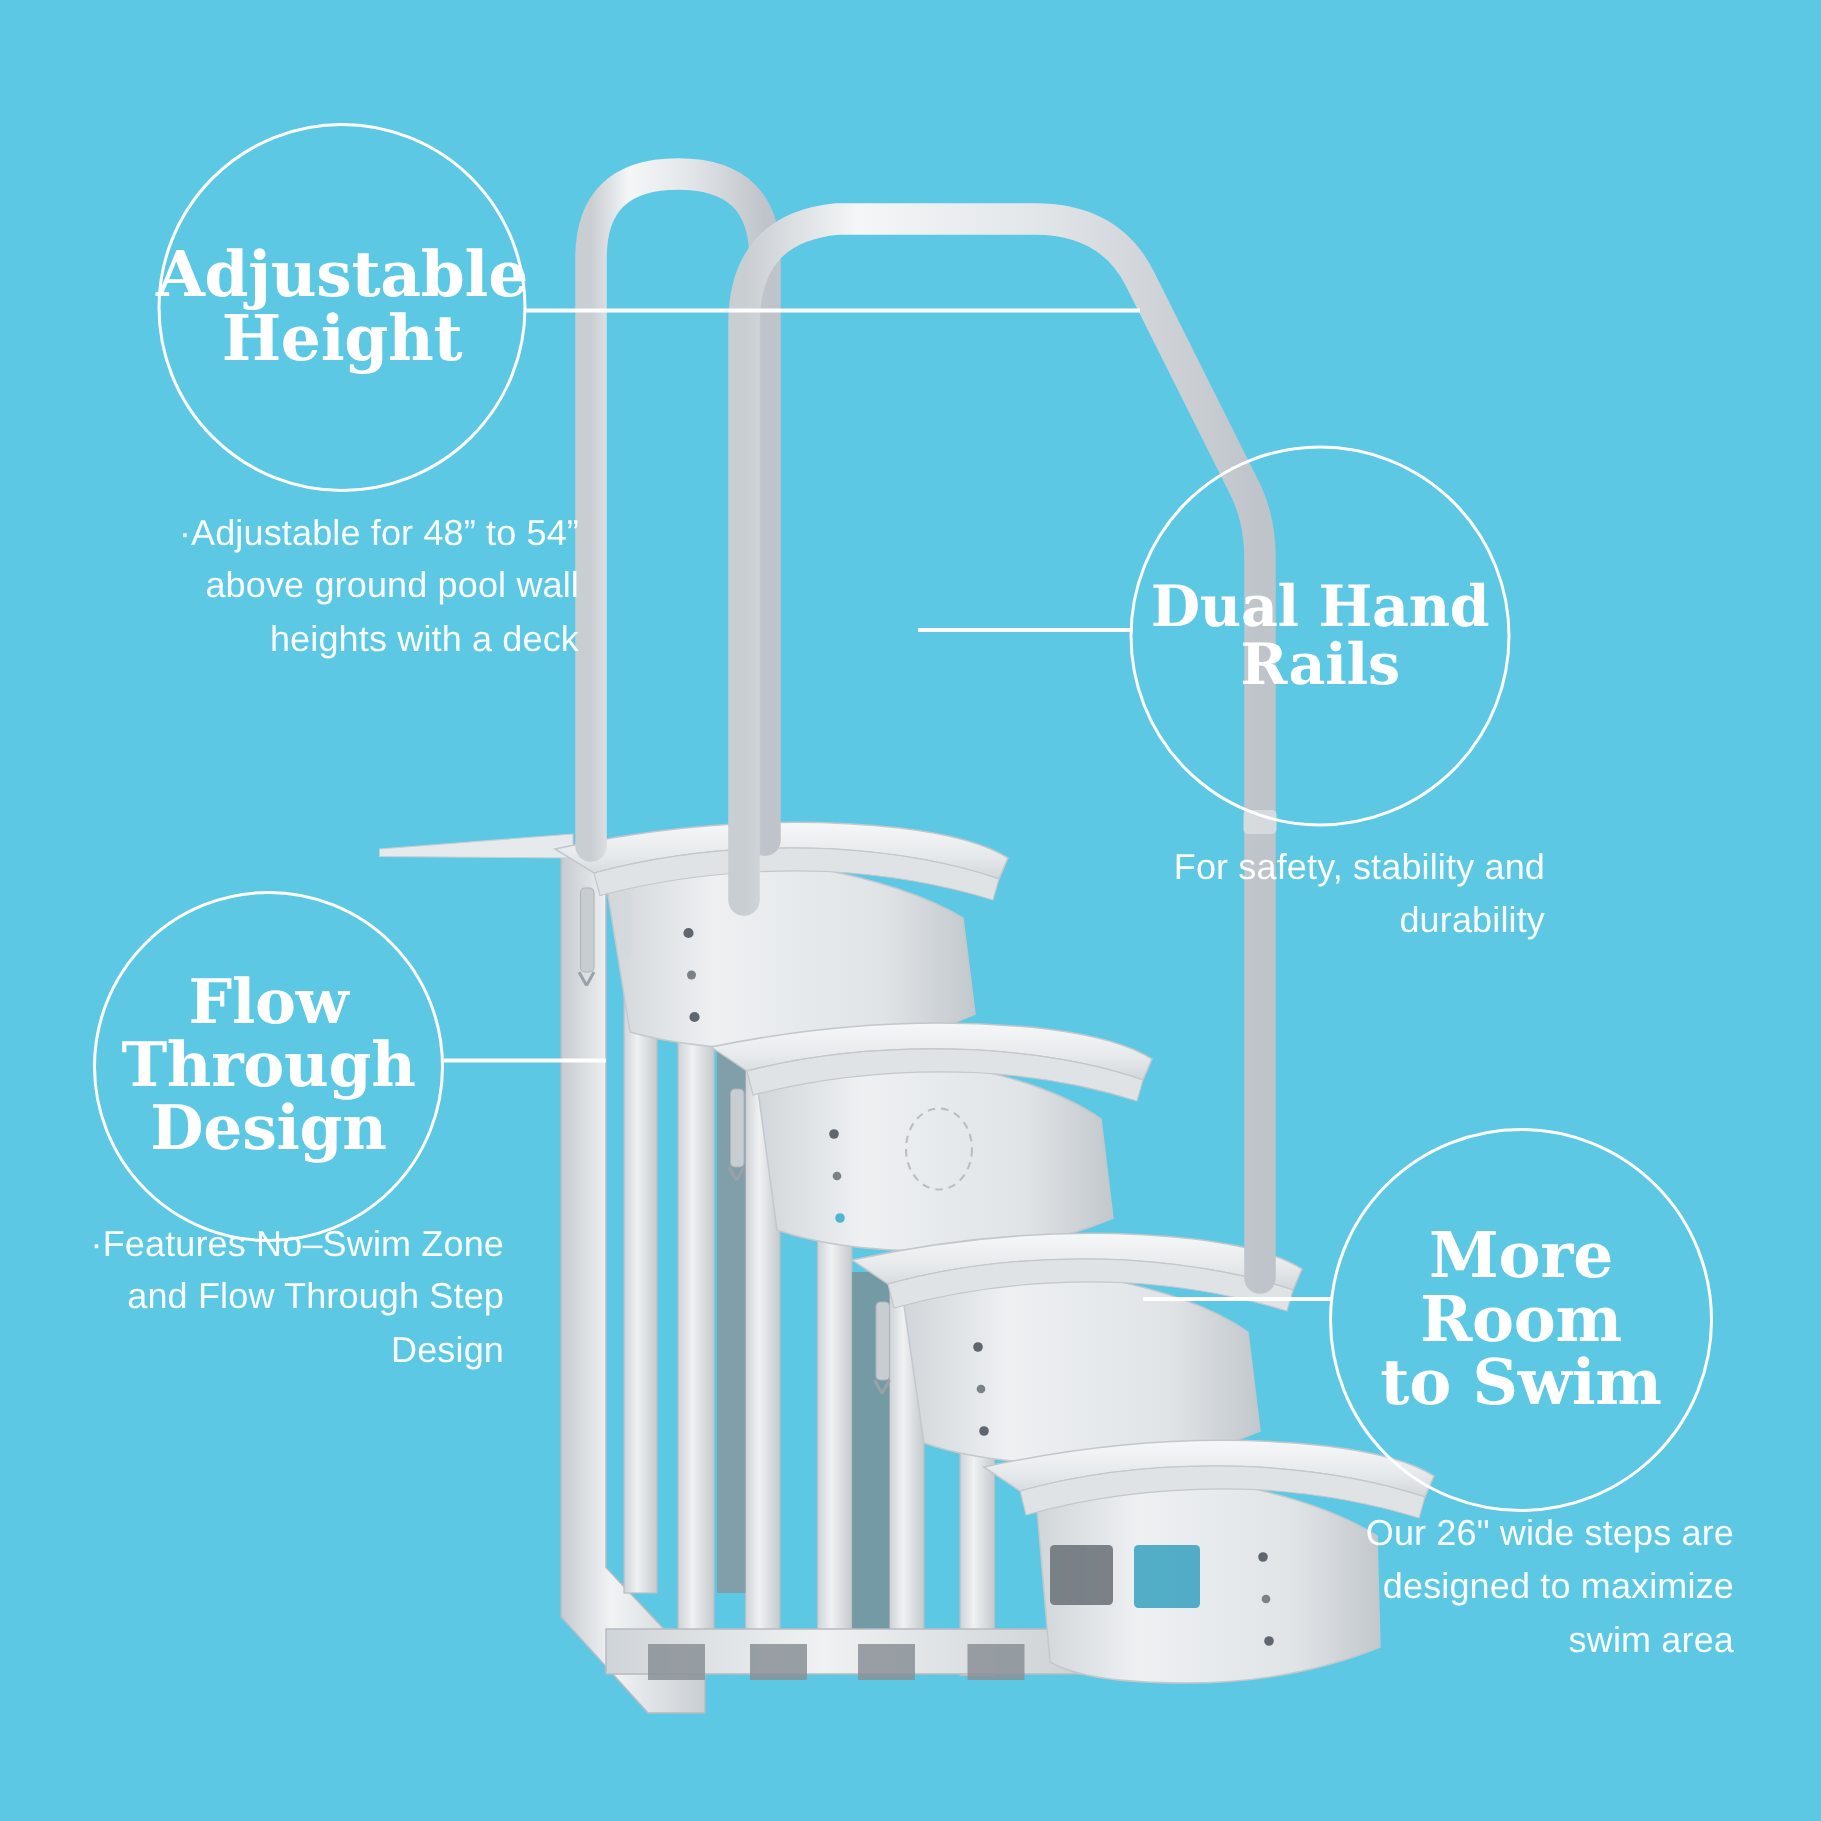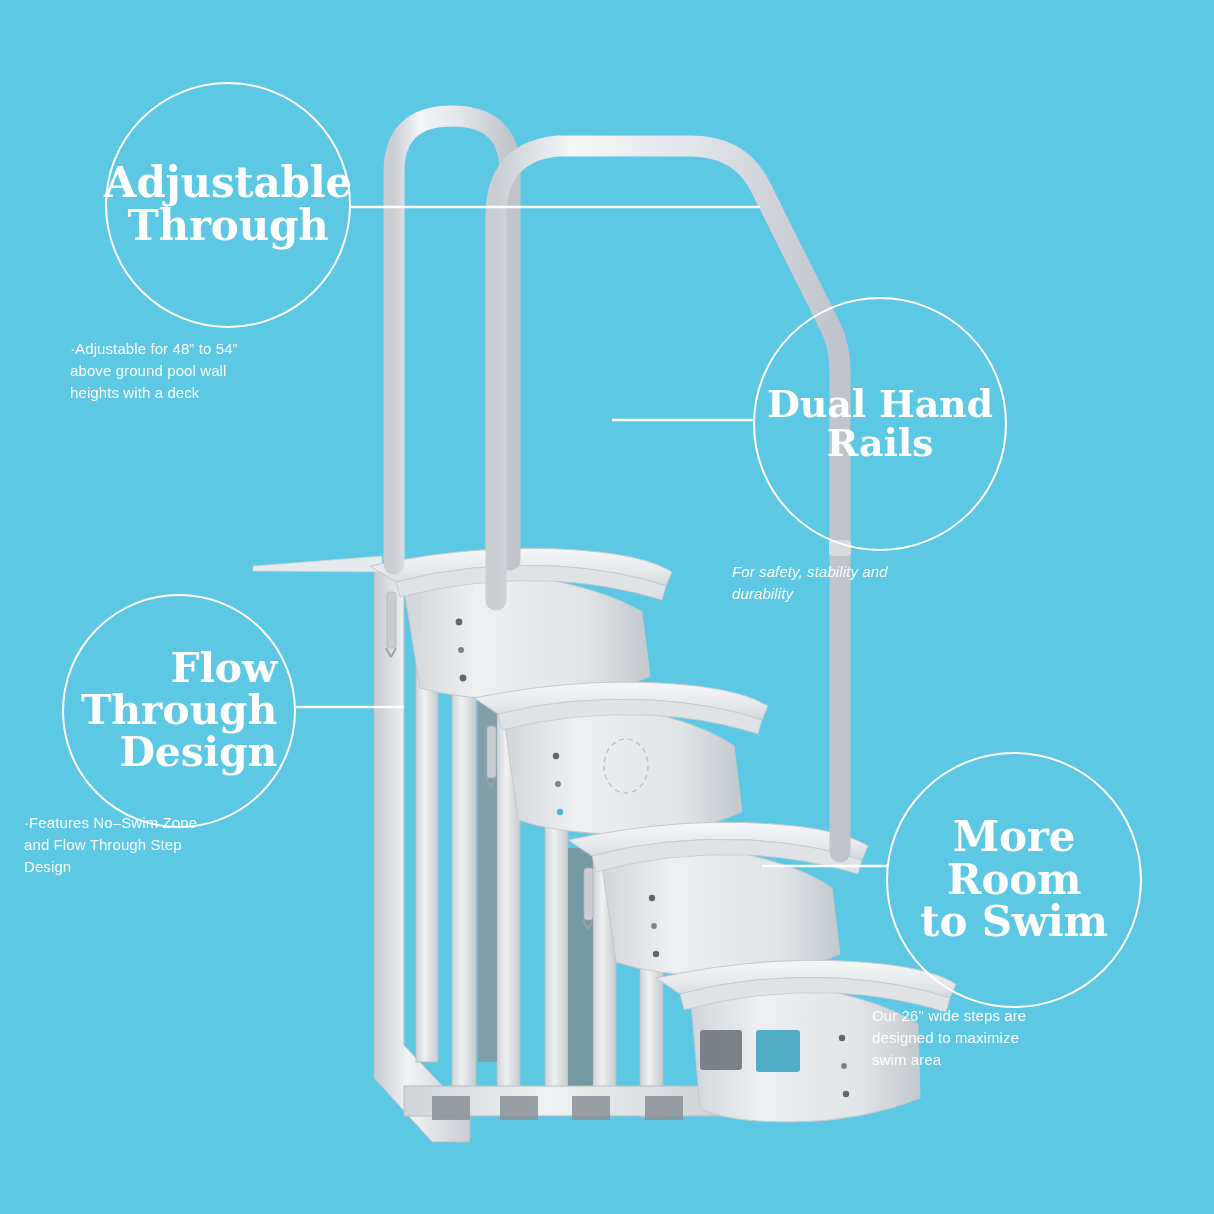--- a/index.html
+++ b/index.html
@@ -57,49 +57,49 @@
     text-align: center;
     line-height: 1.02;
     letter-spacing: -0.2px;
     padding: 0 8px;
     white-space: pre-line;
   }
   .callout-body {
     position: absolute;
     color: #ffffff;
     font-family: "Liberation Sans", sans-serif;
-    font-size: 15px;
+    font-size: 24px;
     line-height: 1.47;
-    text-align: left;
+    text-align: right;
     letter-spacing: 0.1px;
     white-space: pre-line;
     opacity: 0.97;
   }
 
   
   #callout-adjustable-height .callout-circle {
     left: 105px; top: 82px; width: 246px; height: 246px;
   }
   #callout-adjustable-height .callout-title { font-size: 42px; }
   #callout-adjustable-height .callout-body {
     left: 70px; top: 338px; width: 316px;
   }
 
   #callout-dual-hand-rails .callout-circle {
     left: 753px; top: 297px; width: 254px; height: 254px;
   }
   #callout-dual-hand-rails .callout-title { font-size: 38px; }
   #callout-dual-hand-rails .callout-body {
-    left: 732px; top: 561px; width: 298px; font-style: italic;
+    left: 732px; top: 561px; width: 298px;
   }
 
   #callout-flow-through-design .callout-circle {
     left: 62px; top: 594px; width: 234px; height: 234px;
   }
-  #callout-flow-through-design .callout-title { font-size: 41px; text-align: right; }
+  #callout-flow-through-design .callout-title { font-size: 41px; }
   #callout-flow-through-design .callout-body {
     left: 24px; top: 812px; width: 312px;
   }
 
   #callout-more-room-to-swim .callout-circle {
     left: 886px; top: 752px; width: 256px; height: 256px;
   }
   #callout-more-room-to-swim .callout-title { font-size: 42px; }
   #callout-more-room-to-swim .callout-body {
     left: 872px; top: 1005px; width: 284px;
@@ -232,21 +232,21 @@
       <line x1="350" y1="207" x2="760" y2="207"></line>
       <line x1="612" y1="420" x2="755" y2="420"></line>
       <line x1="296" y1="707" x2="404" y2="707"></line>
       <line x1="762" y1="866" x2="888" y2="866"></line>
     </g>
   </svg>
 
   <div class="callout" id="callout-adjustable-height">
     <div class="callout-circle">
       <div class="callout-title">Adjustable
-Through</div>
+Height</div>
     </div>
     <div class="callout-body">·Adjustable for 48” to 54”
 above ground pool wall
 heights with a deck</div>
   </div>
 
   <div class="callout" id="callout-dual-hand-rails">
     <div class="callout-circle">
       <div class="callout-title">Dual Hand
 Rails</div>

